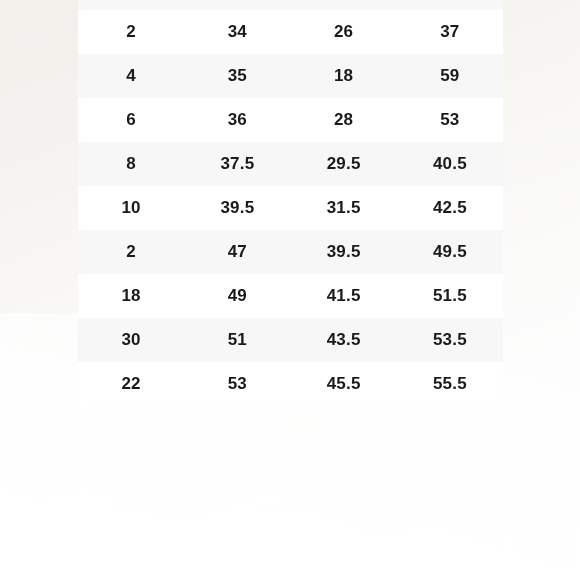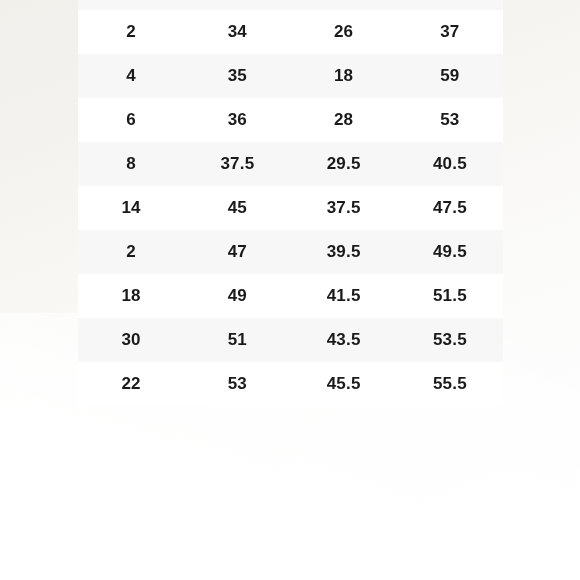--- a/index.html
+++ b/index.html
@@ -95,24 +95,24 @@
         <td>28</td>
         <td>53</td>
       </tr>
       <tr class="row-even">
         <td>8</td>
         <td>37.5</td>
         <td>29.5</td>
         <td>40.5</td>
       </tr>
       <tr class="row-odd">
-        <td>14</td>
-        <td>45</td>
-        <td>37.5</td>
-        <td>47.5</td>
+        <td>10</td>
+        <td>39.5</td>
+        <td>31.5</td>
+        <td>42.5</td>
       </tr>
       <tr class="row-even">
         <td>2</td>
         <td>47</td>
         <td>39.5</td>
         <td>49.5</td>
       </tr>
       <tr class="row-odd">
         <td>18</td>
         <td>49</td>

